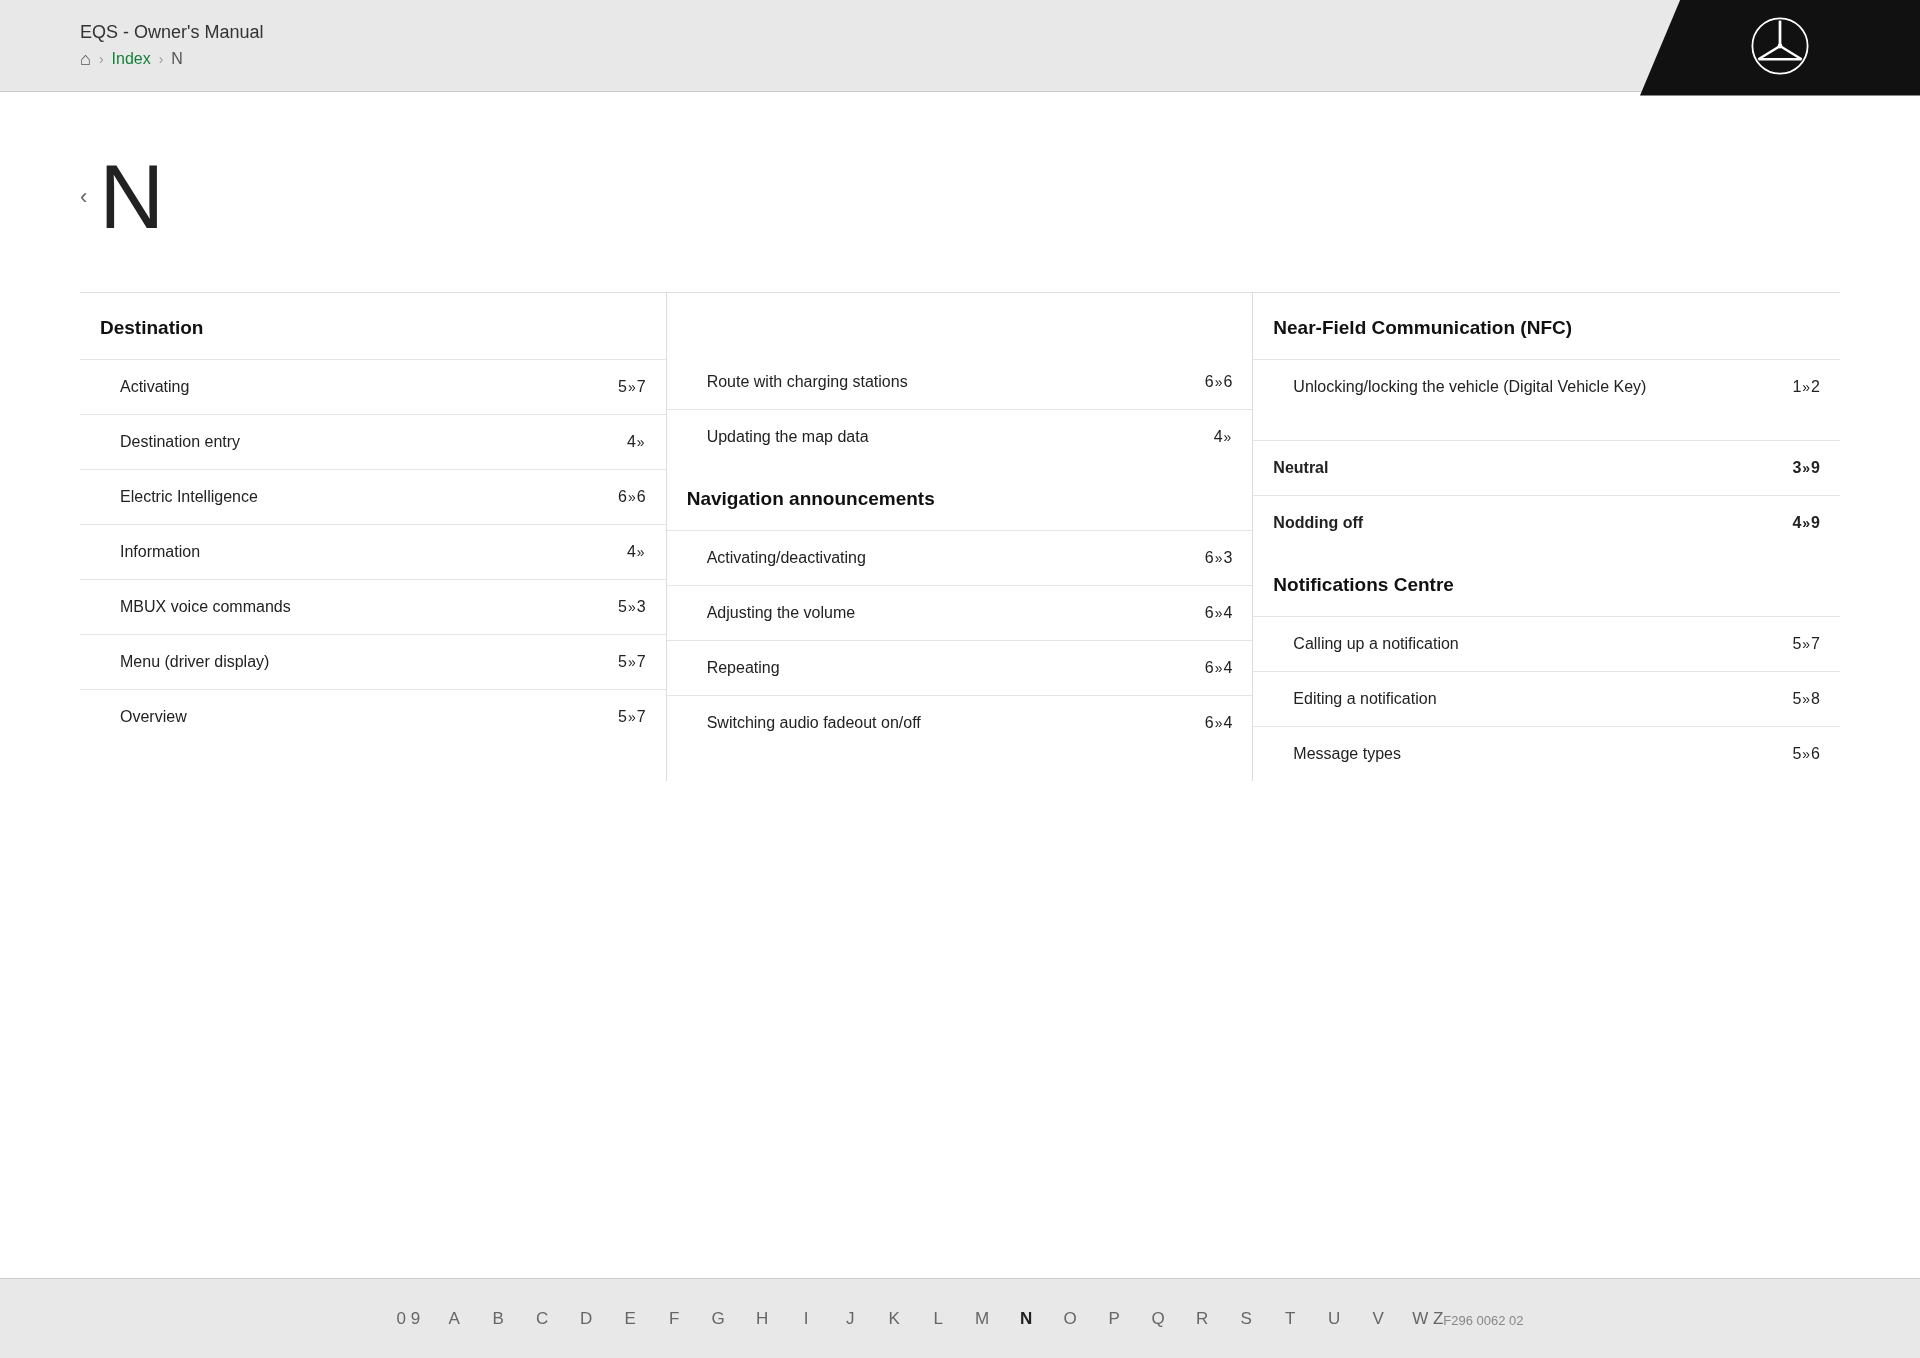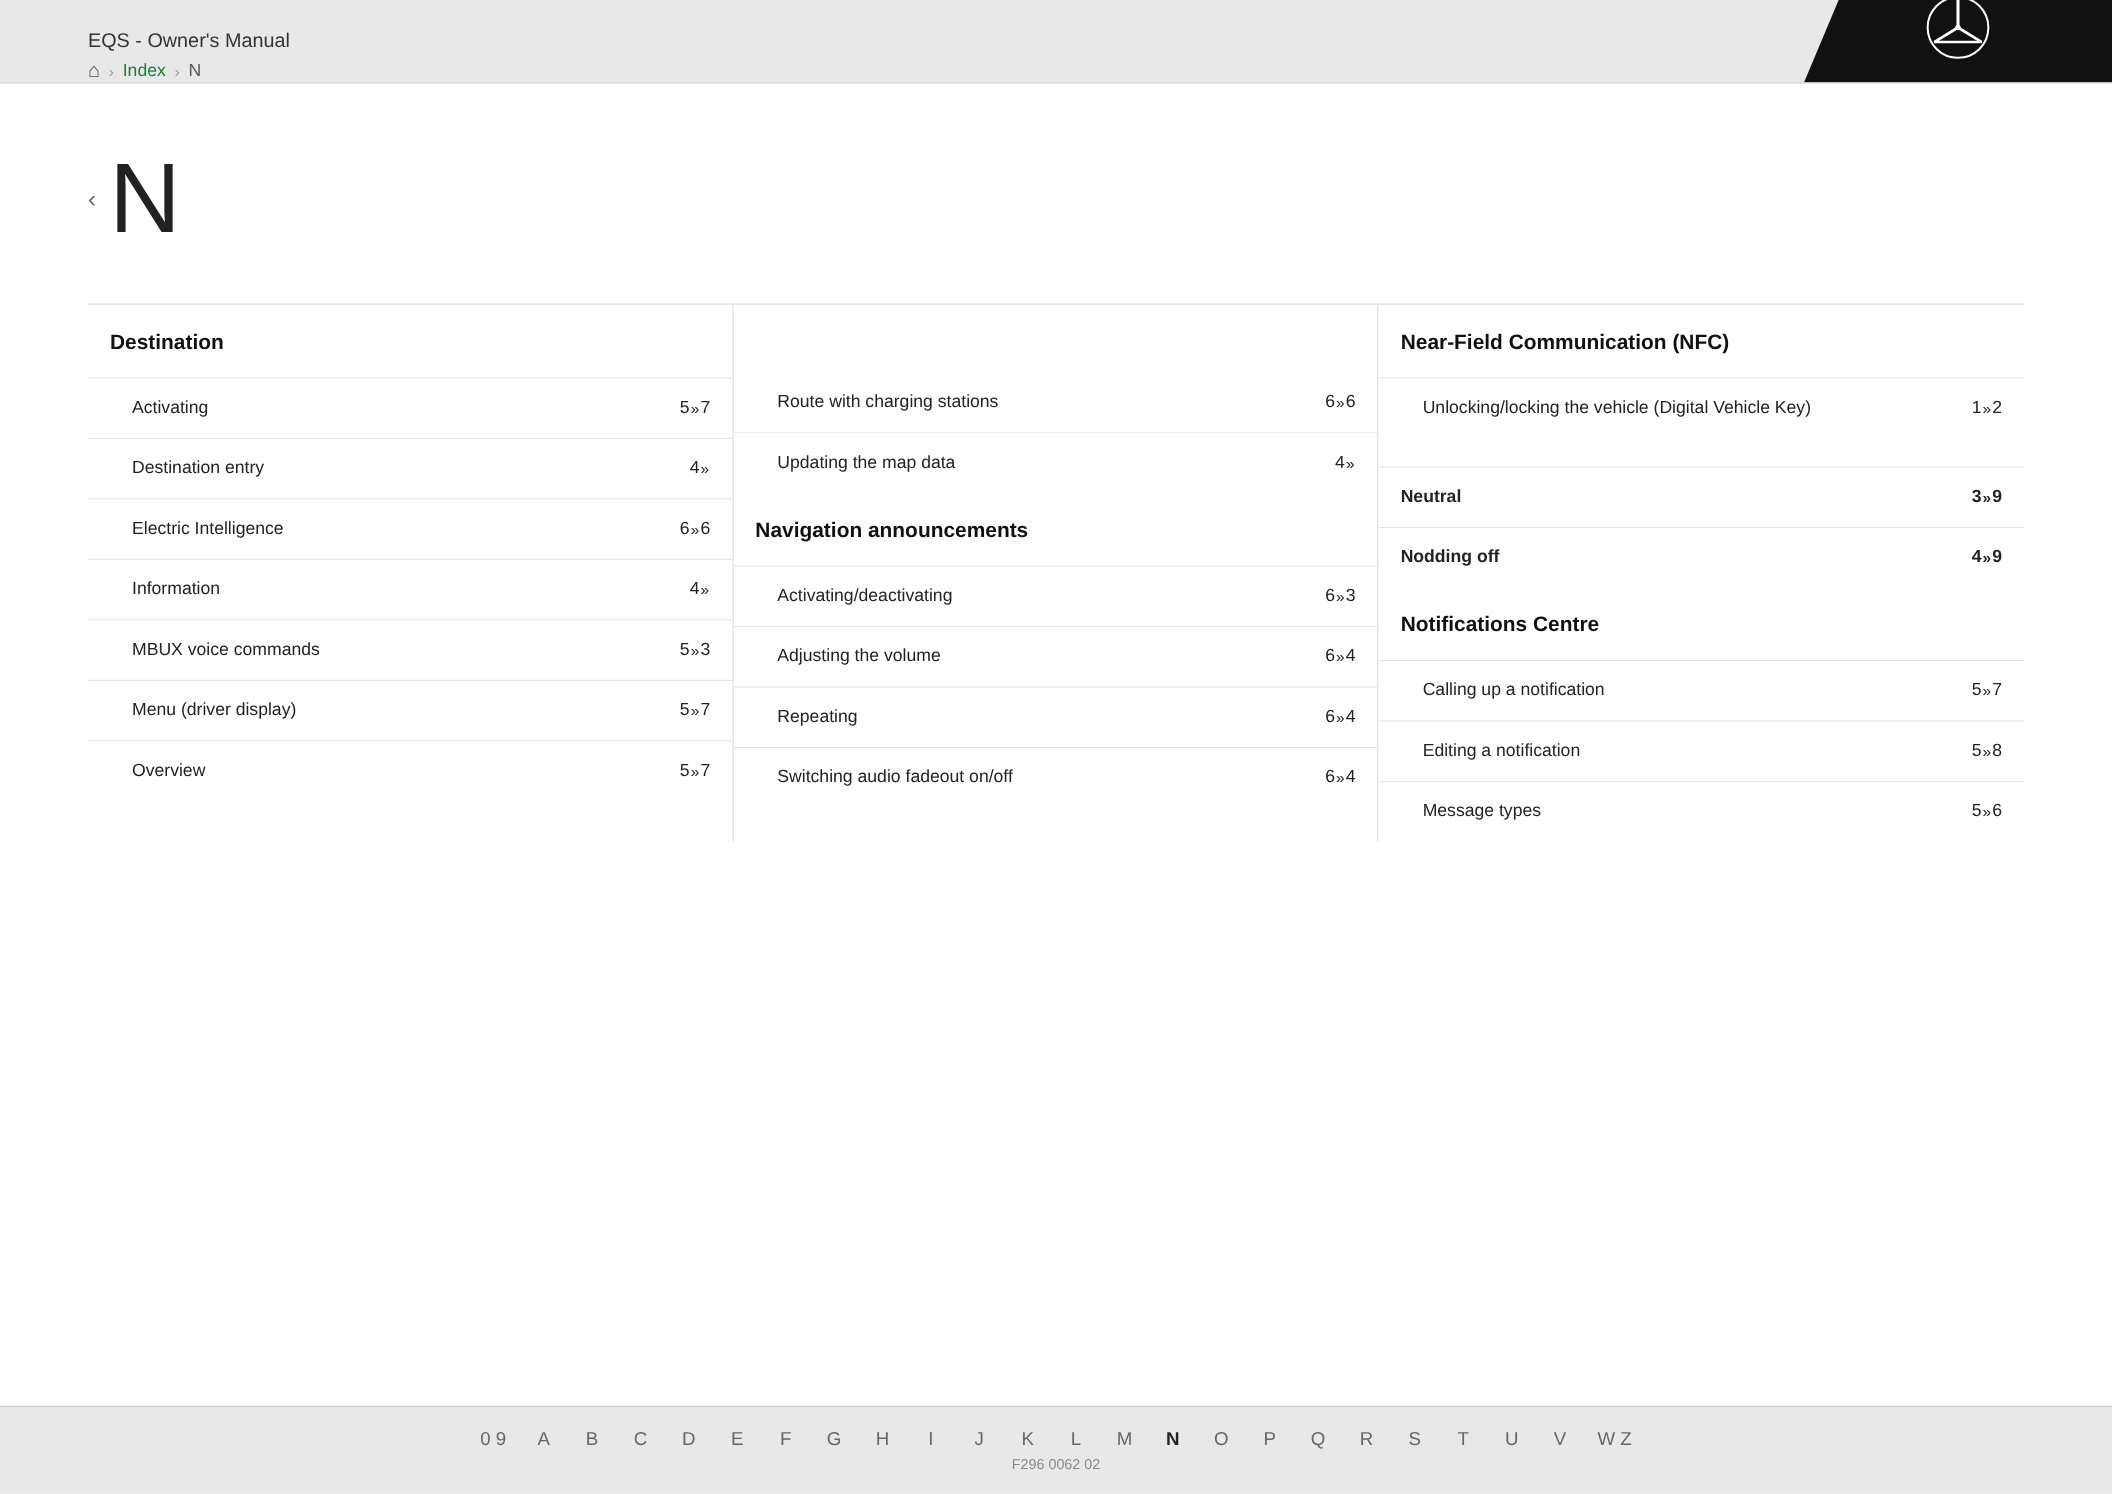--- a/index.html
+++ b/index.html
@@ -9,24 +9,24 @@
       width: 1920px;
       min-height: 1358px;
       display: flex;
       flex-direction: column;
     }
 
     
     .header {
       background: #e8e8e8;
       display: flex;
-      align-items: flex-end;
+      align-items: center;
       justify-content: space-between;
       padding: 0 0 0 80px;
-      height: 76px;
+      height: 92px;
       border-bottom: 1px solid #ccc;
     }
     .header-left { display: flex; flex-direction: column; gap: 6px; }
     .header-title {
       font-size: 18px;
       color: #333;
       font-weight: normal;
     }
     .breadcrumb {
       display: flex;
@@ -125,21 +125,21 @@
       color: #222;
     }
 
     
     .footer {
       background: #e8e8e8;
       height: 80px;
       display: flex;
       align-items: center;
       justify-content: center;
-      flex-direction: column;
+      flex-direction: row;
       border-top: 1px solid #ccc;
     }
     .alphabet-row {
       display: flex;
       gap: 24px;
       align-items: center;
     }
     .alpha-item {
       font-size: 17px;
       color: #666;

